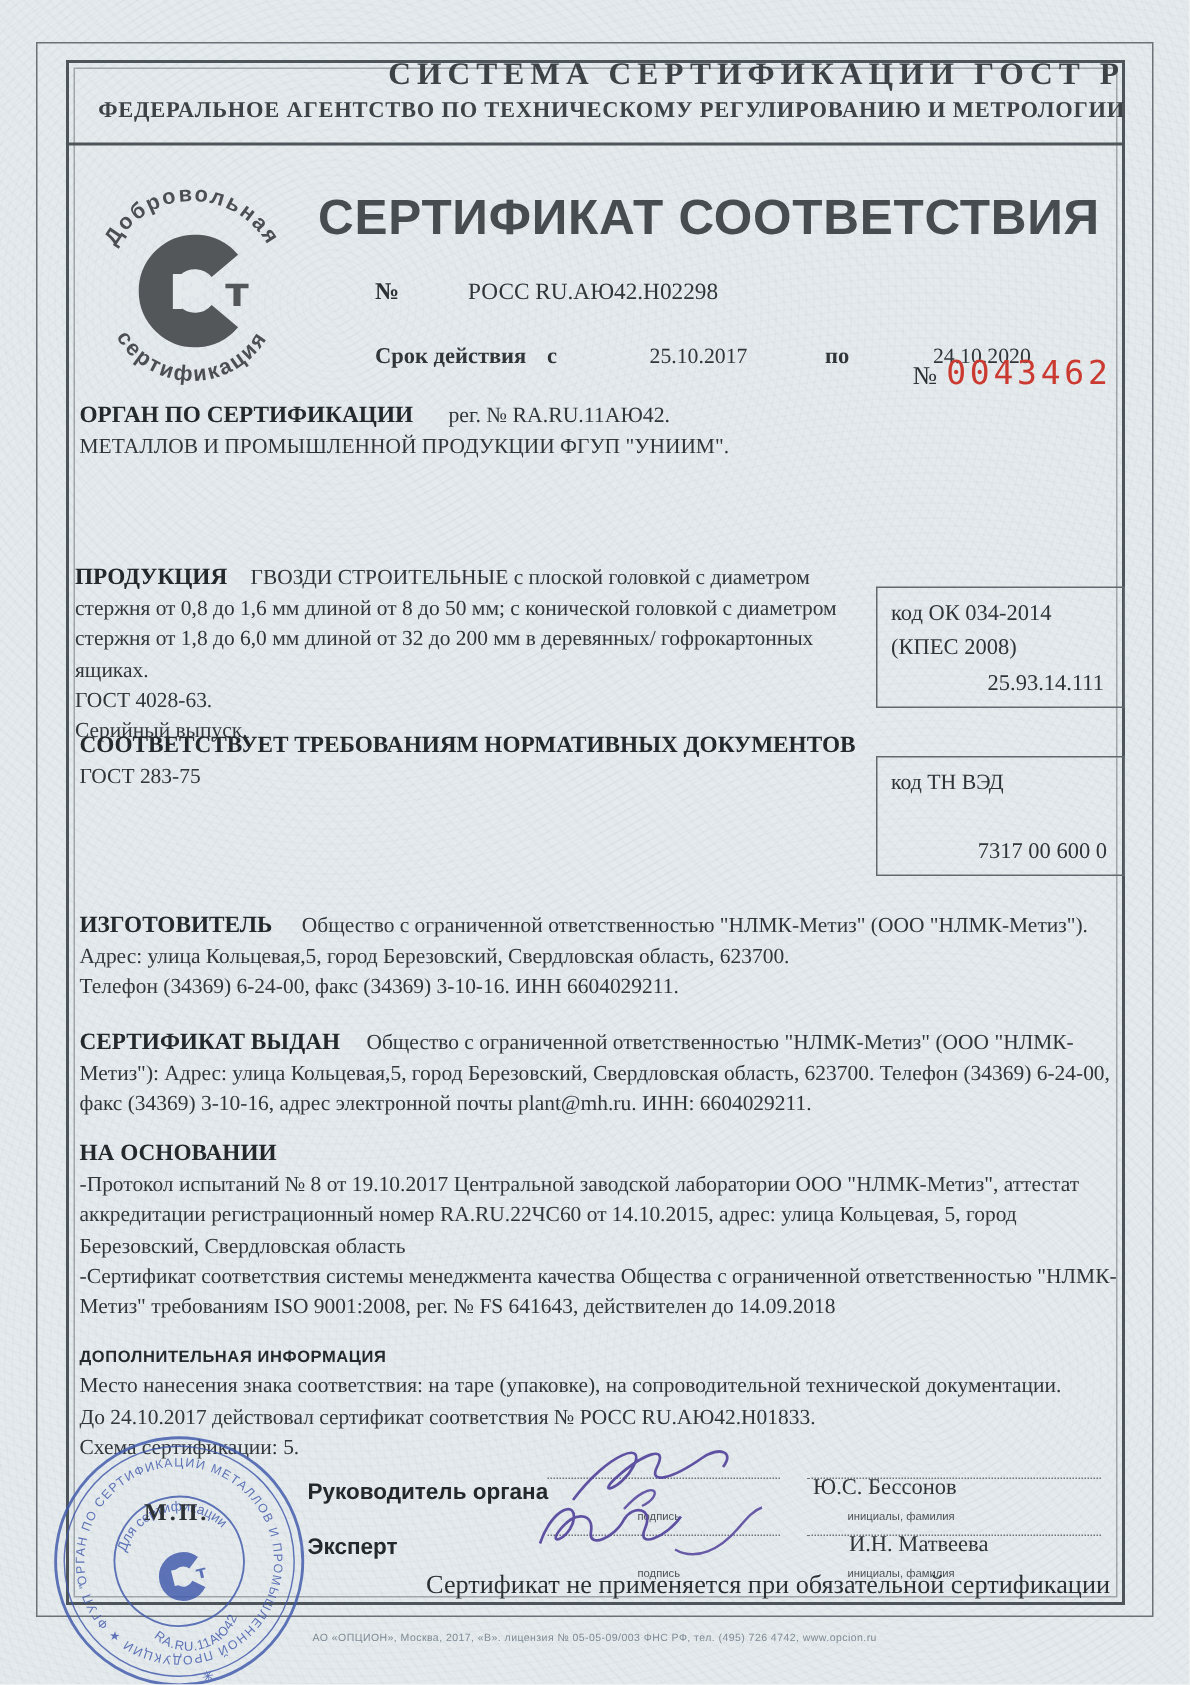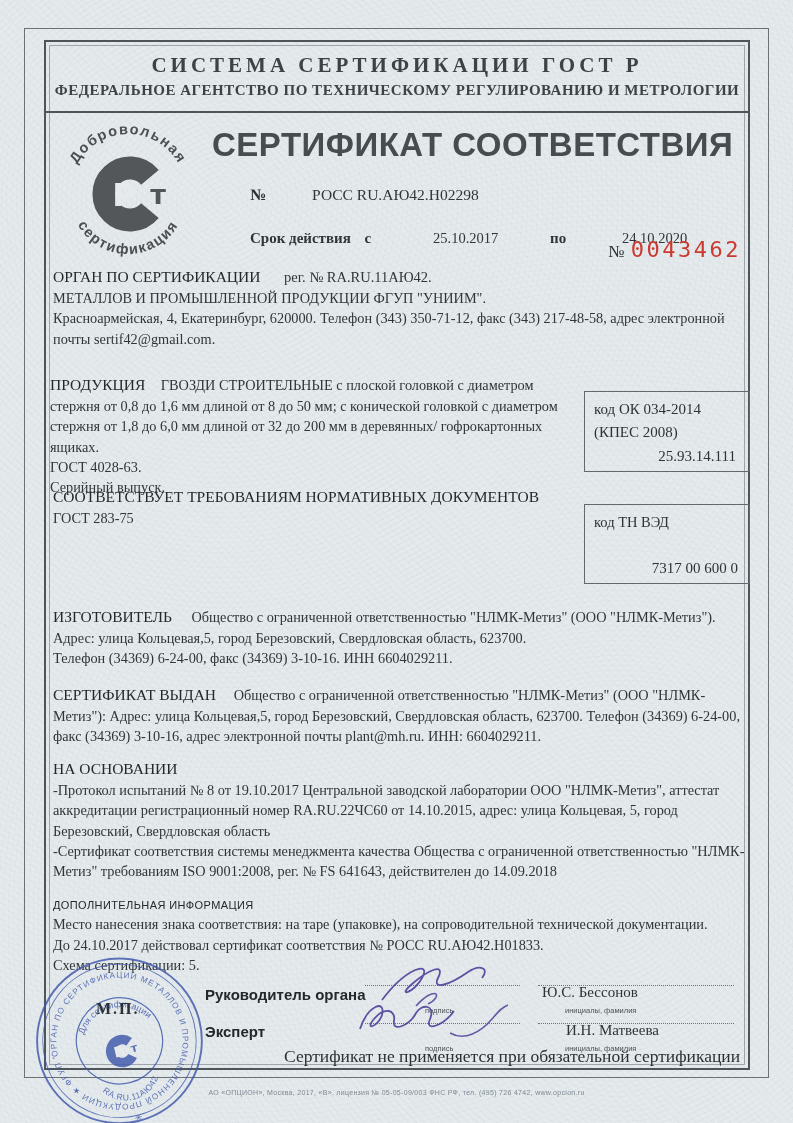--- a/index.html
+++ b/index.html
@@ -15,23 +15,23 @@
       repeating-linear-gradient(45deg, rgba(168,185,196,.05) 0 2px, transparent 2px 6px);
   }
 
   .frame-outer { position:absolute; left:24px; top:28px; width:745px; height:1050px;
     border:1.5px solid #6a7177; }
   .frame-inner { position:absolute; left:44px; top:40px; width:706px; height:1030px;
     border:2px solid #4d545a; }
   .frame-inner::after { content:""; position:absolute; inset:3px;
     border:1px solid rgba(77,84,90,.45); pointer-events:none; }
 
-  .header-box { position:absolute; left:44px; top:40px; width:706px; height:73px;
+  .header-box { position:absolute; left:44px; top:24px; width:706px; height:73px;
     border-bottom:2px solid #4d545a; display:flex; flex-direction:column;
-    align-items:center; justify-content:center; gap:4px; z-index:2; }
+    align-items:flex-end; justify-content:center; gap:4px; z-index:2; }
   .header-line1 { font-weight:bold; font-size:21px; letter-spacing:4px; color:#3d4247; }
   .header-line2 { font-weight:bold; font-size:15px; letter-spacing:.5px; color:#3d4247; }
 
   .logo { position:absolute; left:55px; top:120px; width:150px; height:140px; }
 
   .cert-title { position:absolute; left:212px; top:126px; width:540px;
     font-family:"Liberation Sans", sans-serif; font-weight:bold; font-size:33px;
     color:#474c51; letter-spacing:.5px; white-space:nowrap; }
 
   .num-row { position:absolute; left:250px; top:186px; font-size:16px; }
@@ -44,21 +44,21 @@
   .validity-row .from { margin-left:58px; font-size:14.5px; }
   .validity-row .po  { font-weight:bold; margin-left:48px; }
   .validity-row .to  { margin-left:52px; font-size:14.5px; }
 
   .serial { position:absolute; right:52px; top:237px; white-space:nowrap; }
   .serial .lbl { font-size:17px; color:#2c3136; margin-right:6px; }
   .serial .val { font-family:"DejaVu Sans Mono", monospace; font-size:22px;
     letter-spacing:2.5px; color:#cb3a31; }
 
   .sec { position:absolute; font-size:14.3px; line-height:1.42; }
-  .sec .sec-label { font-weight:normal; font-size:15.5px; color:#23282c; }
+  .sec .sec-label { font-weight:bold; font-size:15.5px; color:#23282c; }
   .sec p { margin:0; }
 
   .sec-organ { left:53px; top:266px; width:700px; }
   .sec-organ .reg { margin-left:20px; font-size:14.5px; }
 
   .sec-product { left:50px; top:374px; width:537px; }
   .sec-product .pname { margin-left:12px; }
 
   .code-box { position:absolute; border:1px solid #61686e; padding:6px 9px;
     font-size:15px; line-height:1.55; color:#2e3338; background:transparent; }
@@ -162,21 +162,20 @@
   <div class="serial">
     <span class="lbl">№</span><span class="val">0043462</span>
   </div>
 
   <div class="sec sec-organ">
     <p>
       <span class="sec-label">ОРГАН ПО СЕРТИФИКАЦИИ</span>
       <span class="reg">рег. № RA.RU.11АЮ42.</span>
     </p>
     <p>МЕТАЛЛОВ И ПРОМЫШЛЕННОЙ ПРОДУКЦИИ ФГУП "УНИИМ".</p>
-    <p>Красноармейская, 4, Екатеринбург, 620000. Телефон (343) 350-71-12, факс (343) 217-48-58, адрес электронной почты sertif42@gmail.com.</p>
   </div>
 
   <div class="sec sec-product">
     <p>
       <span class="sec-label">ПРОДУКЦИЯ</span>
       <span class="pname">ГВОЗДИ СТРОИТЕЛЬНЫЕ</span>
       <span>с плоской головкой с диаметром стержня от 0,8 до 1,6 мм длиной от 8 до 50 мм; с конической головкой с диаметром стержня от 1,8 до 6,0 мм длиной от 32 до 200 мм в деревянных/ гофрокартонных ящиках.</span>
     </p>
     <p>ГОСТ 4028-63.</p>
     <p>Серийный выпуск.</p>

